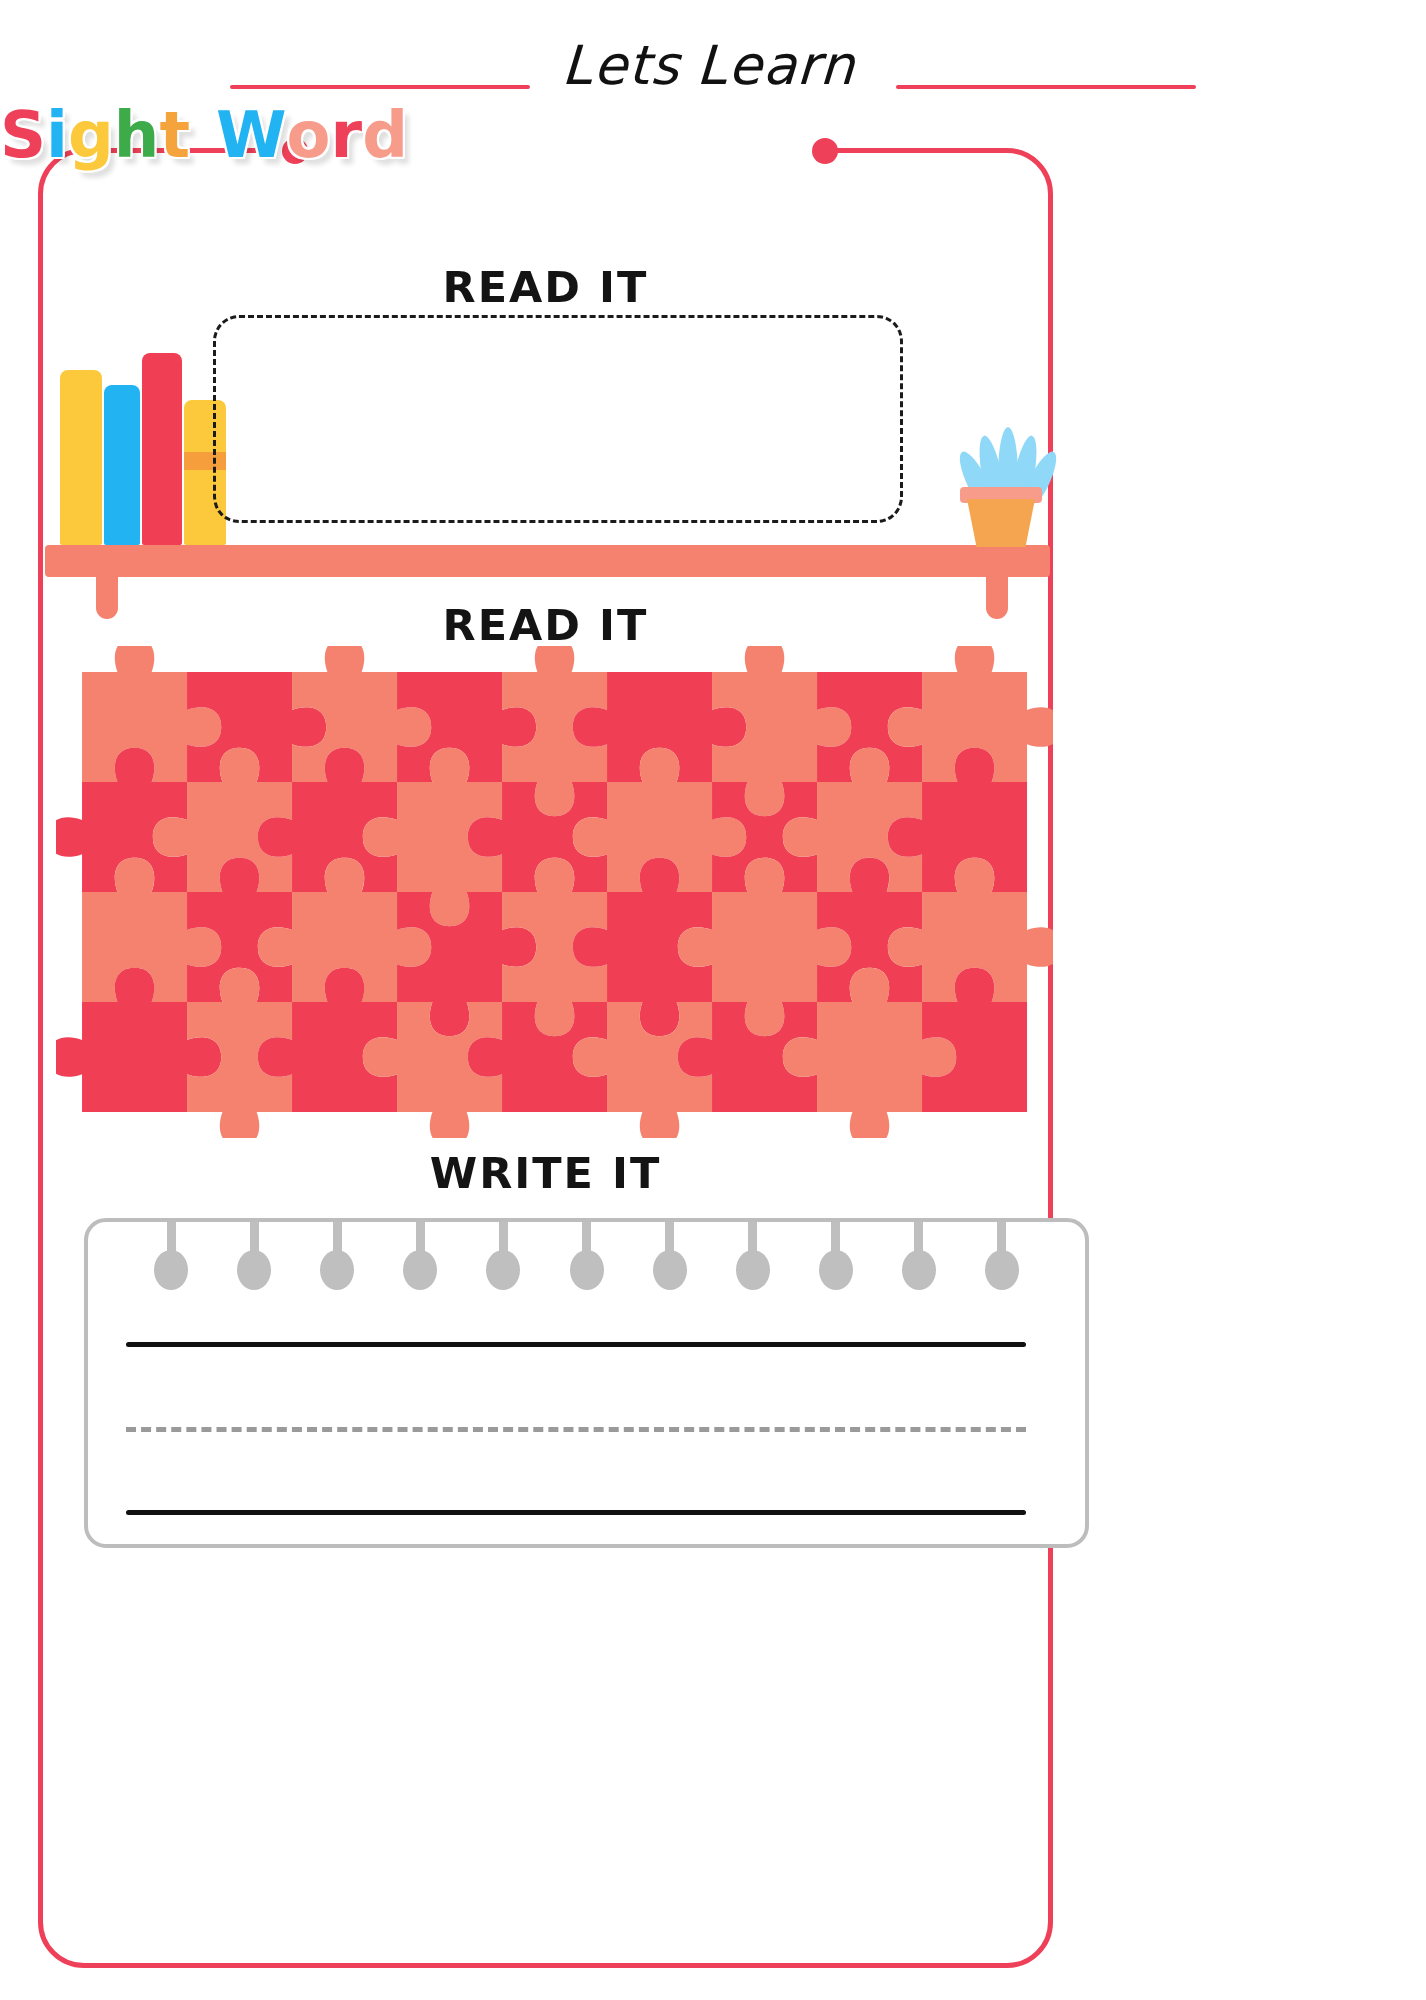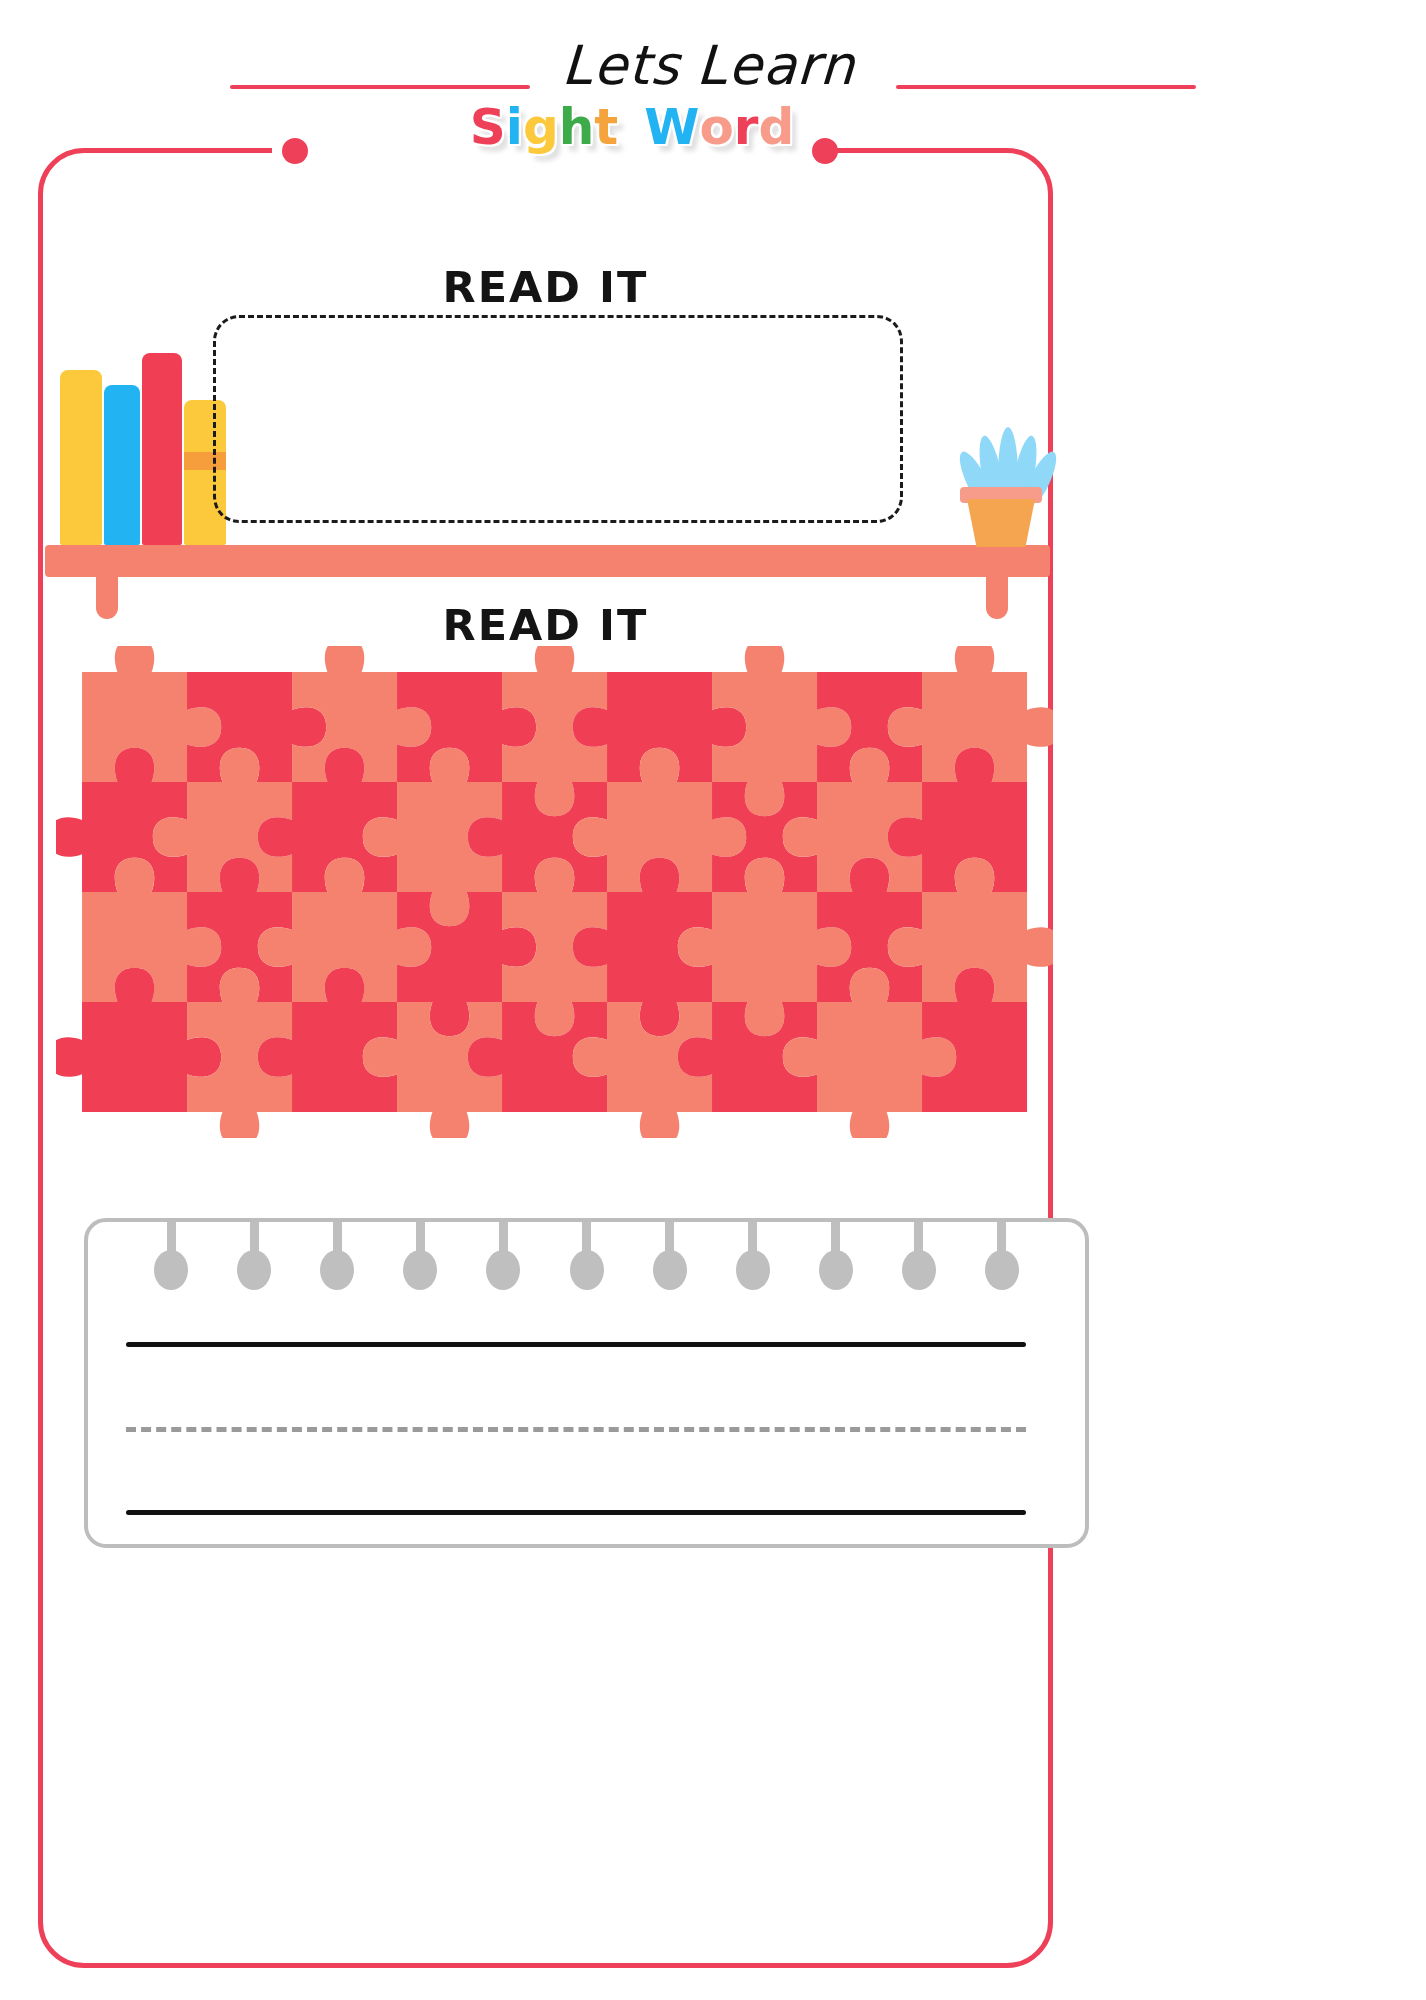--- a/index.html
+++ b/index.html
@@ -39,23 +39,22 @@
     height: 4px;
     background: #EE4058;
     border-radius: 2px;
   }
   .rule.left  { left: 230px;  width: 300px; }
   .rule.right { right: 230px; width: 300px; }
 
   .sight-word {
     position: absolute;
     left: 0; top: 98px; width: 1264px;
-    text-align: center;
     font-family: "DejaVu Sans", sans-serif;
-    font-size: 50px;
+    font-size: 64px;
     font-weight: 700;
     letter-spacing: 0px;
     white-space: nowrap;
   }
   .sight-word span {
     display: inline-block;
     text-shadow:
        2px 0 0 #fff, -2px 0 0 #fff, 0 2px 0 #fff, 0 -2px 0 #fff,
        2px 2px 0 #fff, -2px 2px 0 #fff, 2px -2px 0 #fff, -2px -2px 0 #fff,
        6px 7px 5px rgba(0,0,0,0.13);
@@ -291,20 +290,21 @@
         <path d="M 210 330 L 245.41125 330 C 239.715 314.53875, 242.15625 295.8225, 262.5 295.8225 C 282.84375 295.8225, 285.285 314.53875, 279.58875 330 L 315 330 L 315 367.91125 C 299.53875 362.215, 280.8225 364.65625, 280.8225 385 C 280.8225 405.34375, 299.53875 407.785, 315 402.08875 L 315 440 L 210 440 L 210 402.08875 C 194.53875 407.785, 175.8225 405.34375, 175.8225 385 C 175.8225 364.65625, 194.53875 362.215, 210 367.91125 L 210 330 Z" fill="#F03E54"></path>
         <path d="M 315 330 L 350.41125 330 C 344.715 345.46125, 347.15625 364.1775, 367.5 364.1775 C 387.84375 364.1775, 390.285 345.46125, 384.58875 330 L 420 330 L 420 367.91125 C 404.53875 362.215, 385.8225 364.65625, 385.8225 385 C 385.8225 405.34375, 404.53875 407.785, 420 402.08875 L 420 440 L 384.58875 440 C 390.285 455.46125, 387.84375 474.1775, 367.5 474.1775 C 347.15625 474.1775, 344.715 455.46125, 350.41125 440 L 315 440 L 315 402.08875 C 299.53875 407.785, 280.8225 405.34375, 280.8225 385 C 280.8225 364.65625, 299.53875 362.215, 315 367.91125 L 315 330 Z" fill="#F4826E"></path>
         <path d="M 420 330 L 455.41125 330 C 449.715 345.46125, 452.15625 364.1775, 472.5 364.1775 C 492.84375 364.1775, 495.285 345.46125, 489.58875 330 L 525 330 L 525 367.91125 C 509.53875 362.215, 490.8225 364.65625, 490.8225 385 C 490.8225 405.34375, 509.53875 407.785, 525 402.08875 L 525 440 L 420 440 L 420 402.08875 C 404.53875 407.785, 385.8225 405.34375, 385.8225 385 C 385.8225 364.65625, 404.53875 362.215, 420 367.91125 L 420 330 Z" fill="#F03E54"></path>
         <path d="M 525 330 L 560.41125 330 C 554.715 345.46125, 557.15625 364.1775, 577.5 364.1775 C 597.84375 364.1775, 600.285 345.46125, 594.58875 330 L 630 330 L 630 367.91125 C 614.53875 362.215, 595.8225 364.65625, 595.8225 385 C 595.8225 405.34375, 614.53875 407.785, 630 402.08875 L 630 440 L 594.58875 440 C 600.285 455.46125, 597.84375 474.1775, 577.5 474.1775 C 557.15625 474.1775, 554.715 455.46125, 560.41125 440 L 525 440 L 525 402.08875 C 509.53875 407.785, 490.8225 405.34375, 490.8225 385 C 490.8225 364.65625, 509.53875 362.215, 525 367.91125 L 525 330 Z" fill="#F4826E"></path>
         <path d="M 630 330 L 665.41125 330 C 659.715 345.46125, 662.15625 364.1775, 682.5 364.1775 C 702.84375 364.1775, 705.285 345.46125, 699.58875 330 L 735 330 L 735 367.91125 C 719.53875 362.215, 700.8225 364.65625, 700.8225 385 C 700.8225 405.34375, 719.53875 407.785, 735 402.08875 L 735 440 L 630 440 L 630 402.08875 C 614.53875 407.785, 595.8225 405.34375, 595.8225 385 C 595.8225 364.65625, 614.53875 362.215, 630 367.91125 L 630 330 Z" fill="#F03E54"></path>
         <path d="M 735 330 L 770.41125 330 C 764.715 314.53875, 767.15625 295.8225, 787.5 295.8225 C 807.84375 295.8225, 810.285 314.53875, 804.58875 330 L 840 330 L 840 367.91125 C 855.46125 362.215, 874.1775 364.65625, 874.1775 385 C 874.1775 405.34375, 855.46125 407.785, 840 402.08875 L 840 440 L 804.58875 440 C 810.285 455.46125, 807.84375 474.1775, 787.5 474.1775 C 767.15625 474.1775, 764.715 455.46125, 770.41125 440 L 735 440 L 735 402.08875 C 719.53875 407.785, 700.8225 405.34375, 700.8225 385 C 700.8225 364.65625, 719.53875 362.215, 735 367.91125 L 735 330 Z" fill="#F4826E"></path>
         <path d="M 840 330 L 875.41125 330 C 869.715 314.53875, 872.15625 295.8225, 892.5 295.8225 C 912.84375 295.8225, 915.285 314.53875, 909.58875 330 L 945 330 L 945 440 L 840 440 L 840 402.08875 C 855.46125 407.785, 874.1775 405.34375, 874.1775 385 C 874.1775 364.65625, 855.46125 362.215, 840 367.91125 L 840 330 Z" fill="#F03E54"></path>
       </svg>
     </div>
 
+  <div class="sec-title" id="t-write">WRITE IT</div>
   <div class="notebook" id="notebook">
     <div class="wline solid" style="top:120px;"></div>
     <div class="wline dashed" style="top:205px;"></div>
     <div class="wline solid" style="top:288px;"></div>
   <div class="ring-stem" style="left: 78.5833px;"></div>
       <div class="ring-head" style="left: 66.0833px;"></div>
       <div class="ring-stem" style="left: 161.667px;"></div>
       <div class="ring-head" style="left: 149.167px;"></div>
       <div class="ring-stem" style="left: 244.75px;"></div>
       <div class="ring-head" style="left: 232.25px;"></div>

